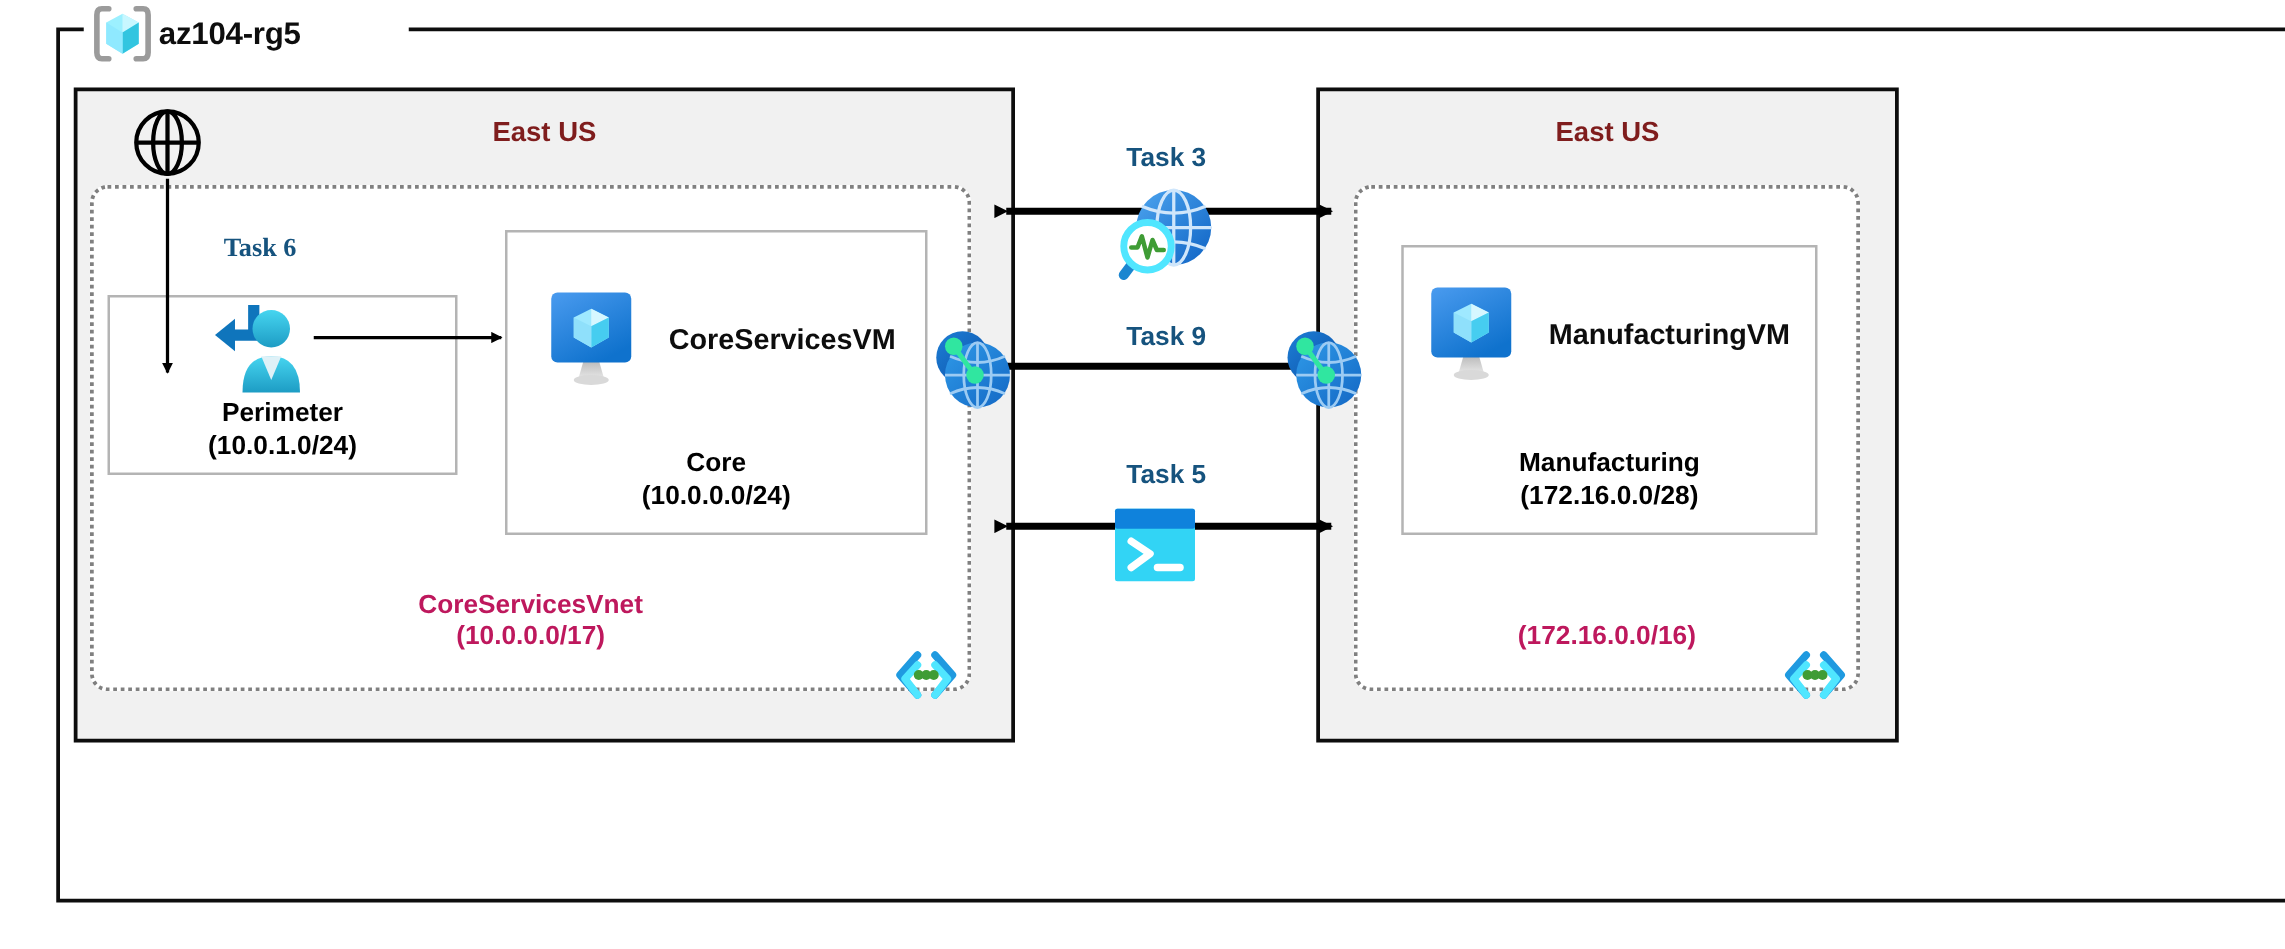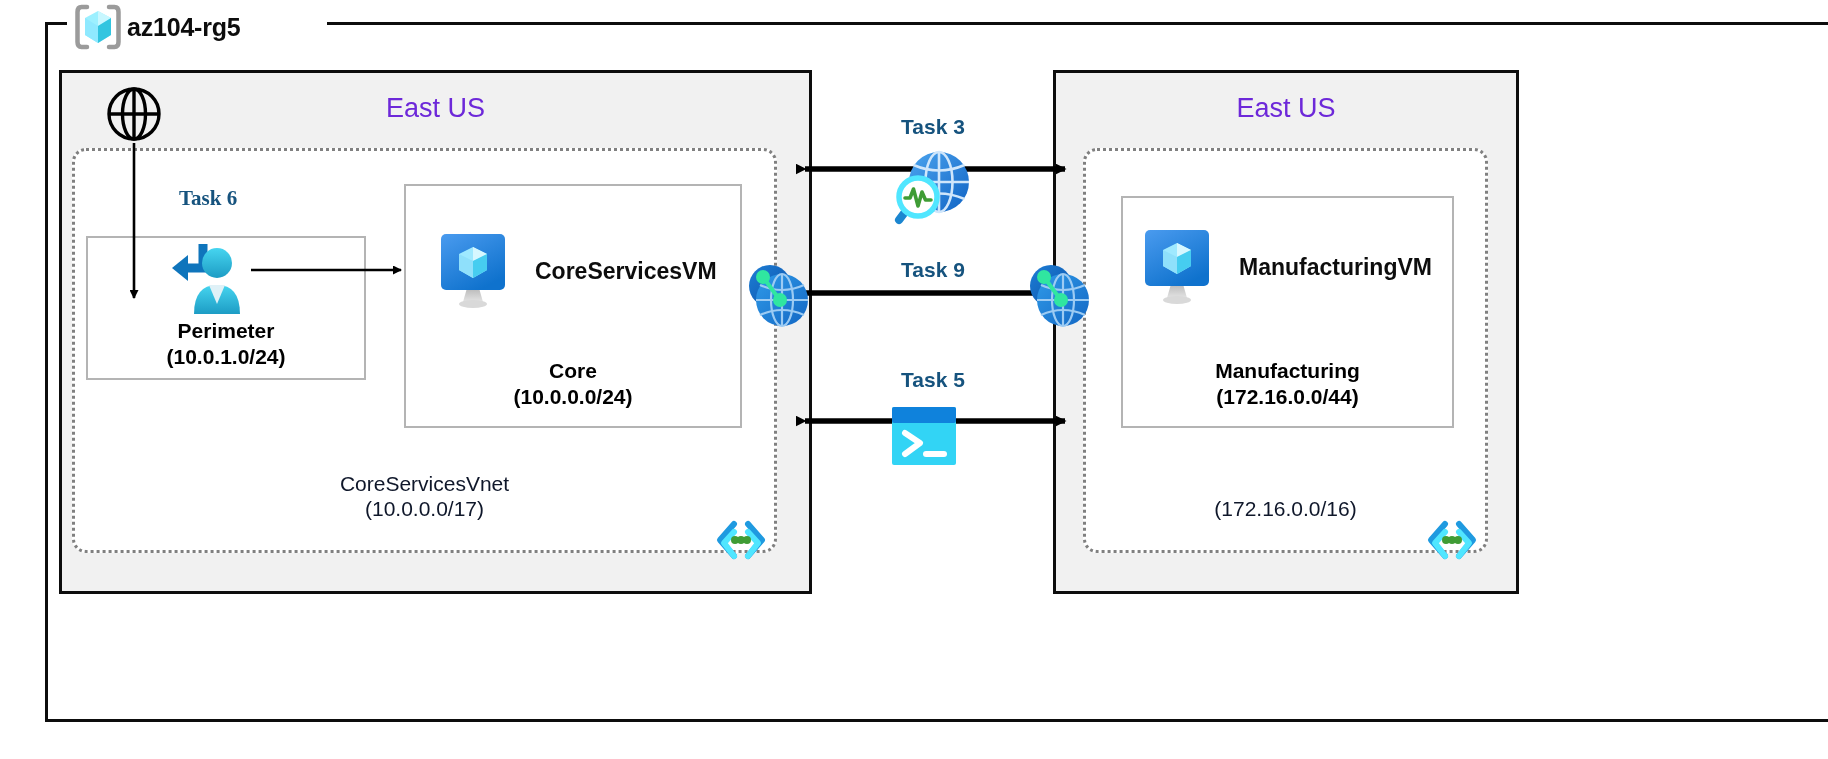--- a/index.html
+++ b/index.html
@@ -42,35 +42,35 @@
   
   .region{
     background:#f1f1f1;
     border:3px solid #0d0d0d;
     box-sizing:border-box;
   }
   #region-left{ left:20px; top:70px; width:753px; height:524px; }
   #region-right{ left:1014px; top:70px; width:466px; height:524px; }
   .region-title{
     position:absolute; left:0; right:0; top:20px;
-    text-align:center; font-size:27px; font-weight:normal; color:#6d28d9;
+    text-align:center; font-size:22px; font-weight:bold; color:#7f1d1d;
   }
 
   
   .vnet{
     border:3px dotted #808080;
     border-radius:14px;
     background:#ffffff;
     box-sizing:border-box;
   }
   #vnet-core{ left:33px; top:148px; width:705px; height:405px; }
   #vnet-mfg{ left:1044px; top:148px; width:405px; height:405px; }
   .vnet-label{
     position:absolute; left:0; right:0;
-    text-align:center; font-size:21px; font-weight:normal; color:#0f172a;
+    text-align:center; font-size:21px; font-weight:bold; color:#be185d;
     line-height:1.22;
   }
   #vnet-core-label{ bottom:28px; }
   #vnet-mfg-label{ bottom:28px; }
 
   
   .subnet{
     border:2px solid #b4b4b4;
     background:#ffffff;
     box-sizing:border-box;
@@ -233,21 +233,21 @@
       <circle cx="27" cy="24" r="4" fill="#3f9c35"></circle>
       <circle cx="33" cy="24" r="4" fill="#3f9c35"></circle>
     </svg>
   </div>
 
   <div class="task-label" style="left:1337px; top:200px;">Task 2</div>
 
   <div class="abs subnet" id="subnet-mfg">
     <div class="subnet-text" style="top:160px;">
       <div>Manufacturing</div>
-      <div>(172.16.0.0/44)</div>
+      <div>(172.16.0.0/28)</div>
     </div>
   </div>
 
   <div class="vm-row" style="left:1102px; top:228px;">
     <svg class="icon" width="72" height="78" viewBox="0 0 72 78">
       <defs>
         <linearGradient id="vmGradB" x1="0" y1="0" x2="0.6" y2="1">
           <stop offset="0%" stop-color="#4a9bef"></stop>
           <stop offset="100%" stop-color="#0f72cd"></stop>
         </linearGradient>

